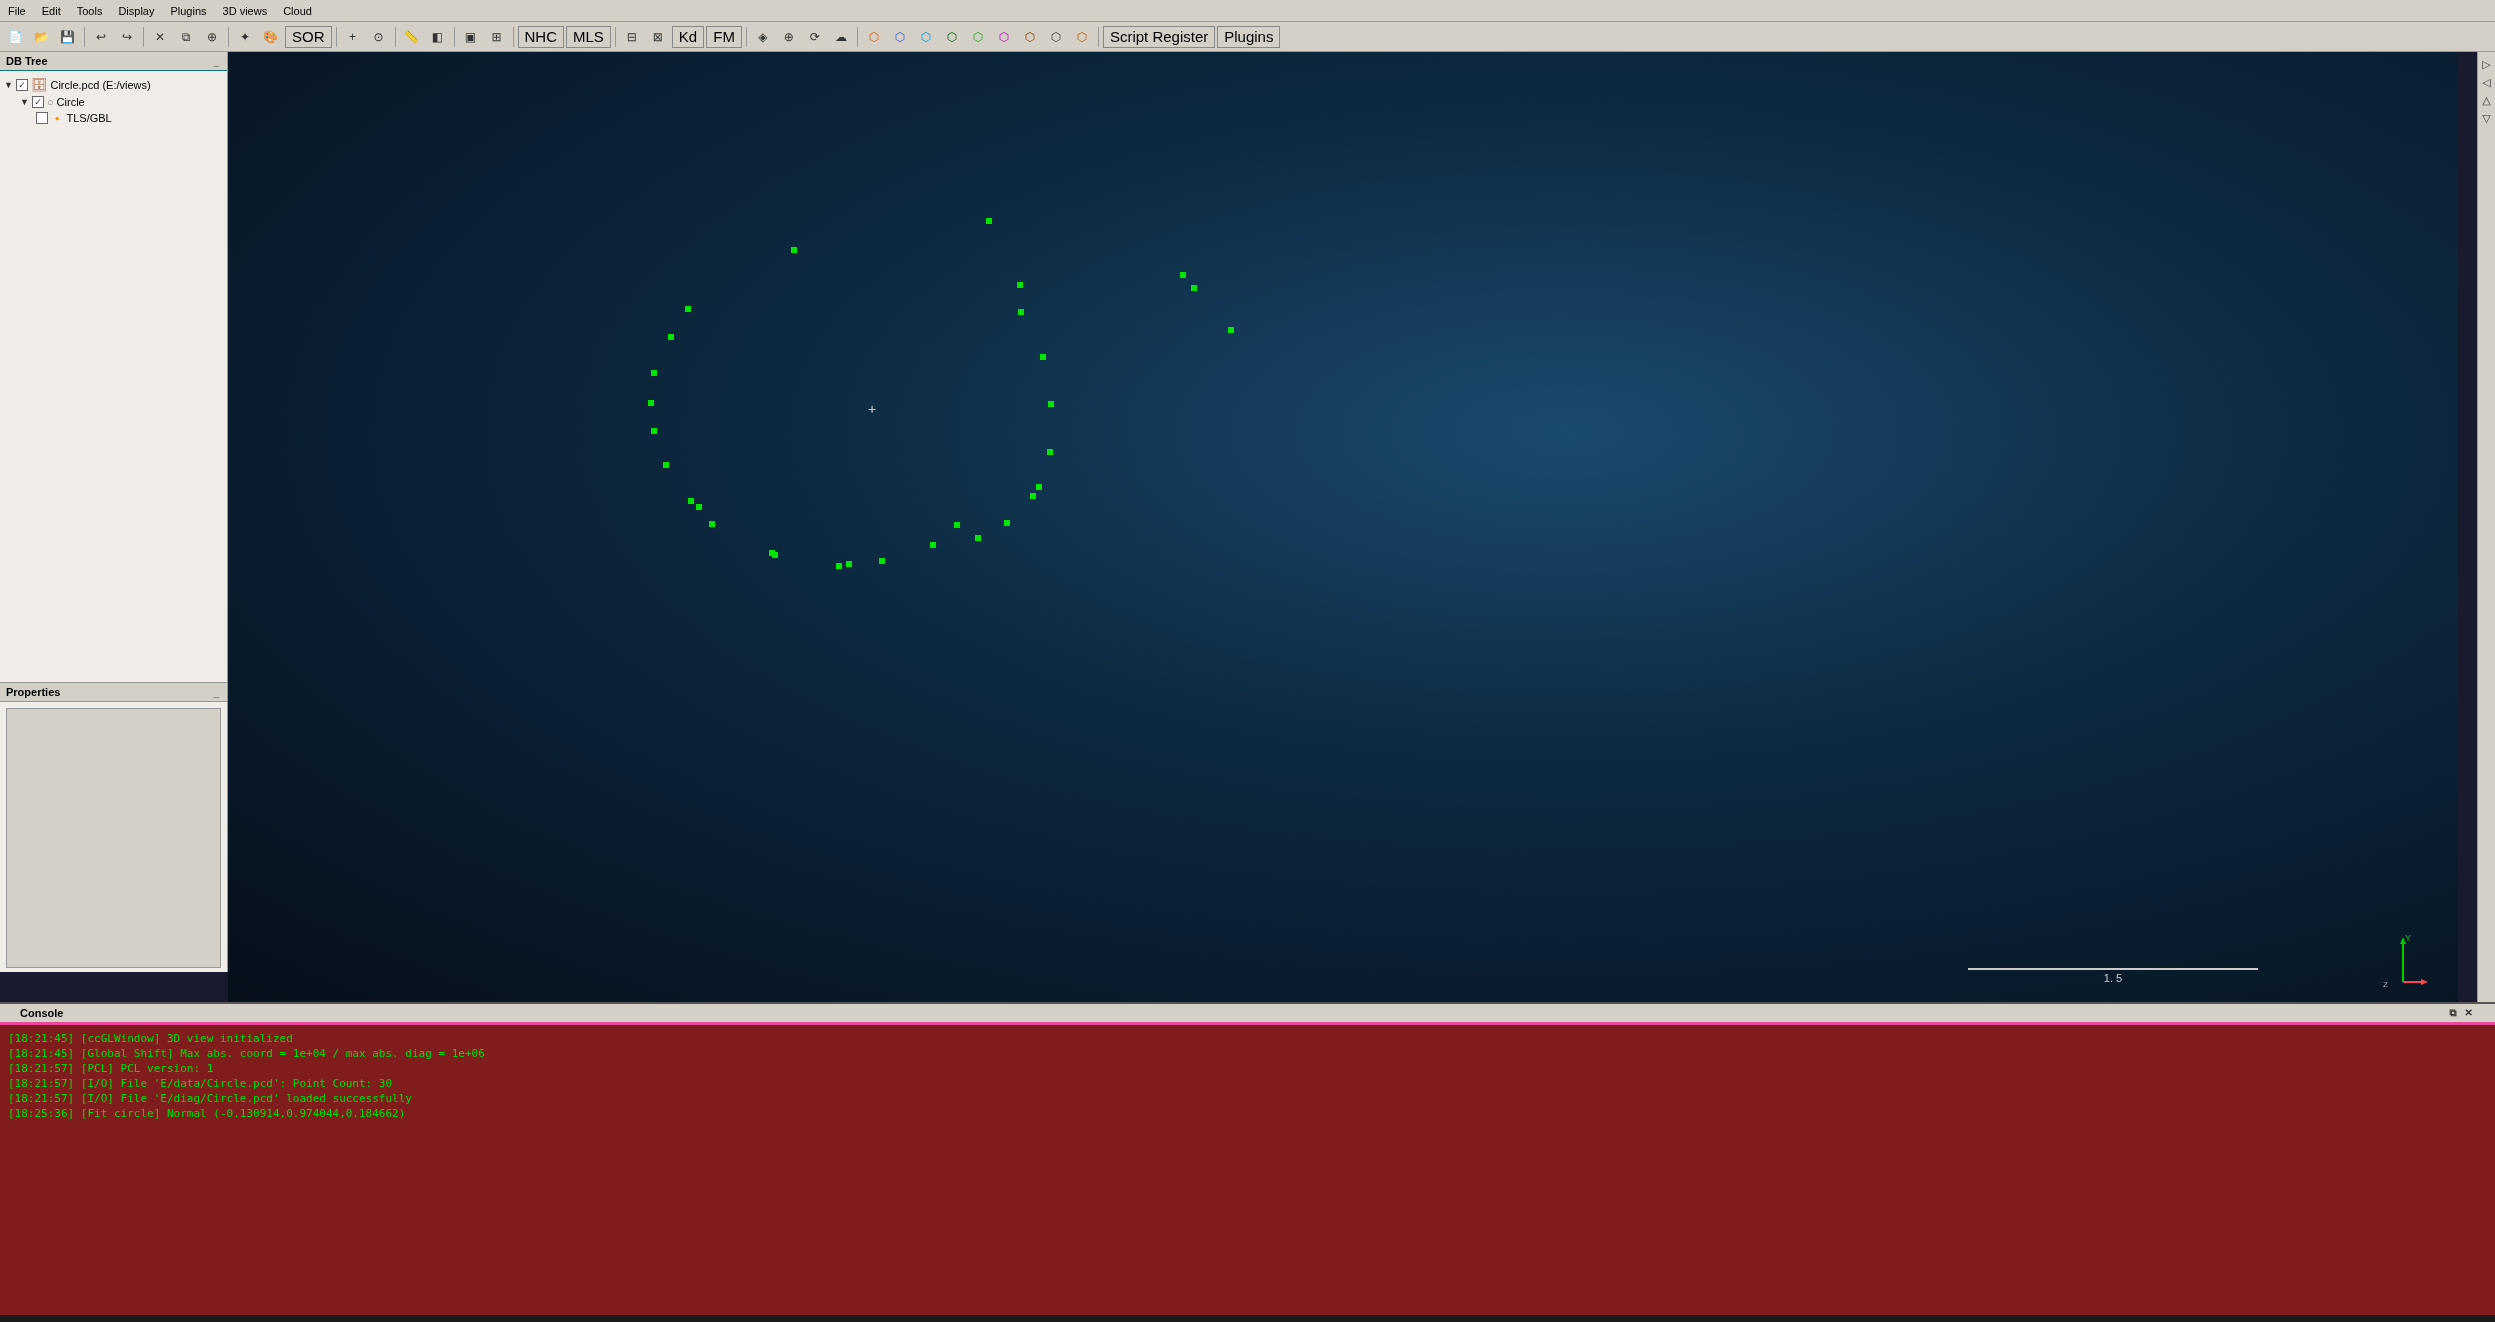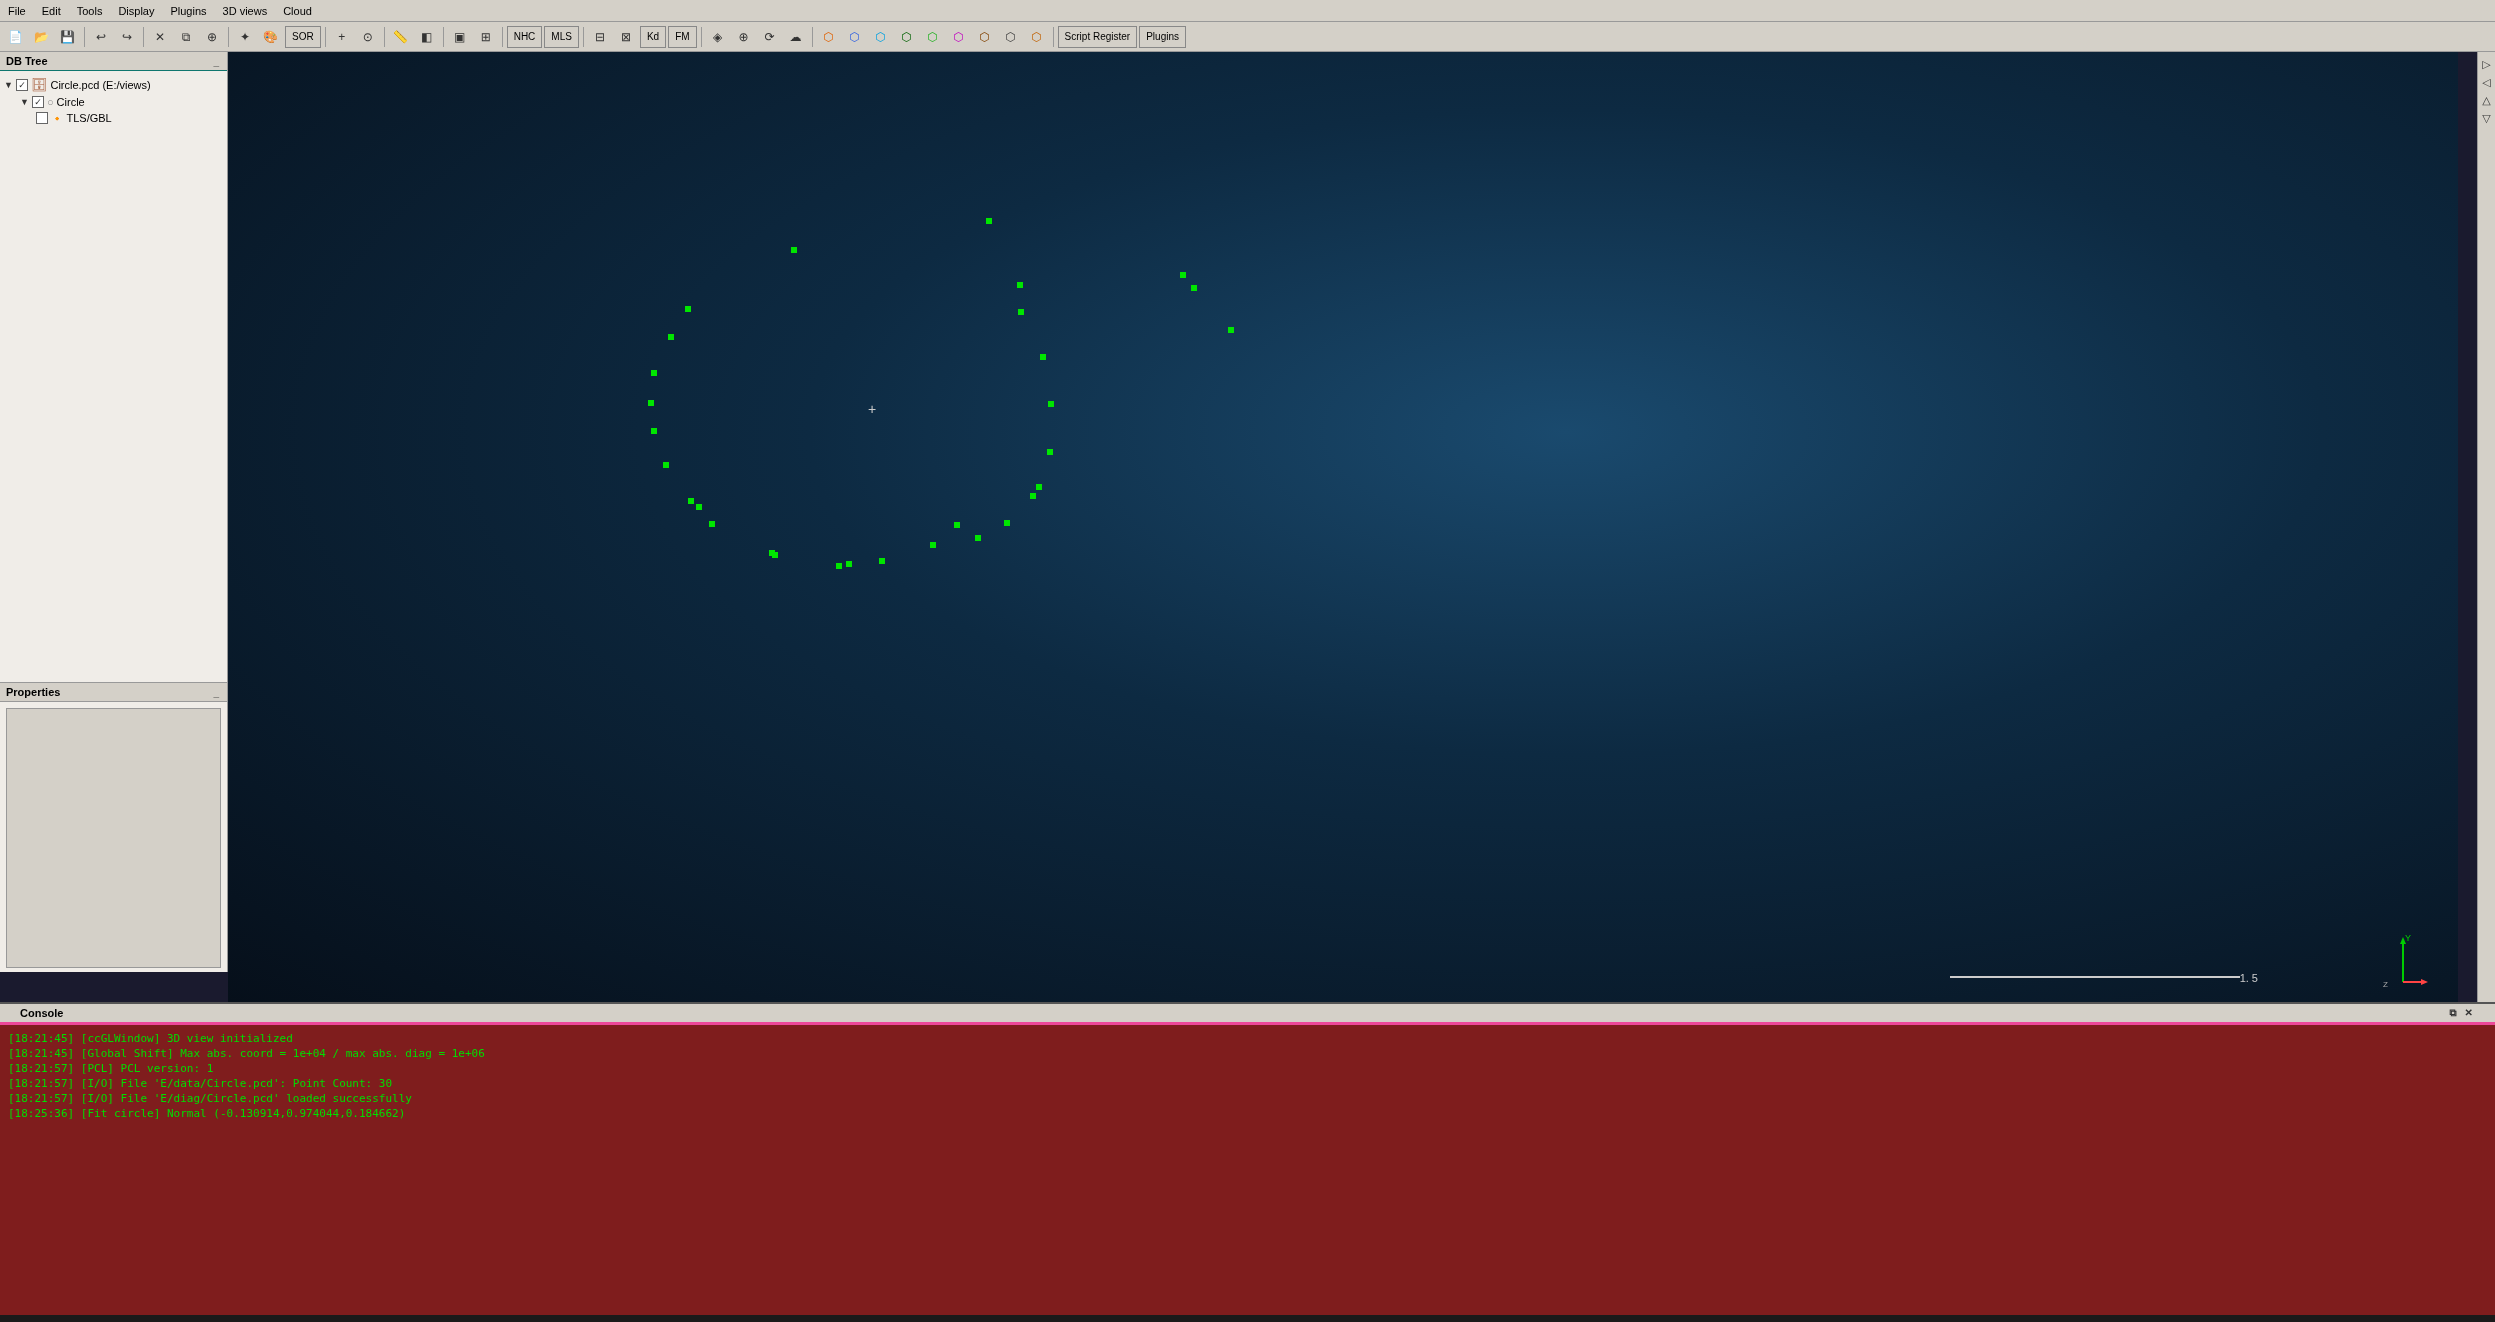--- a/index.html
+++ b/index.html
@@ -22,21 +22,21 @@
       padding: 0 4px; border-bottom: 1px solid #999; z-index: 100;
     }
     .toolbar-btn {
       width: 24px; height: 24px; background: #d4d0c8;
       border: 1px solid transparent; cursor: pointer; display: flex;
       align-items: center; justify-content: center; font-size: 12px; color: #333;
     }
     .toolbar-sep { width: 1px; height: 20px; background: #999; margin: 0 2px; }
     .toolbar-text-btn {
       padding: 2px 6px; height: 22px; background: #d4d0c8;
-      border: 1px solid #888; cursor: pointer; font-size: 10px; color: #000;
+      border: 1px solid #888; cursor: pointer; font-size: 15px; color: #000;
       display: flex; align-items: center;
     }
 
     
     #left-sidebar {
       position: absolute; top: 52px; left: 0; width: 228px; height: 630px;
       background: #f0ede8; border-right: 1px solid #999; z-index: 50;
     }
     #db-tree-header {
       background: #d4d0c8; padding: 3px 6px; font-weight: bold; color: #000;
@@ -83,21 +83,21 @@
 
     
     .point {
       position: absolute; width: 6px; height: 6px;
       background: #00e600; border-radius: 0;
     }
 
     
     #scale-bar {
       position: absolute; bottom: 18px; right: 200px;
-      display: flex; flex-direction: row; align-items: center;
+      display: flex; flex-direction: column; align-items: center;
     }
     #scale-line {
       width: 290px; height: 2px; background: #ccc;
     }
     #scale-label { color: #ccc; font-size: 11px; margin-top: 2px; }
 
     
     #axis-indicator {
       position: absolute; bottom: 10px; right: 30px; width: 50px; height: 60px;
     }

